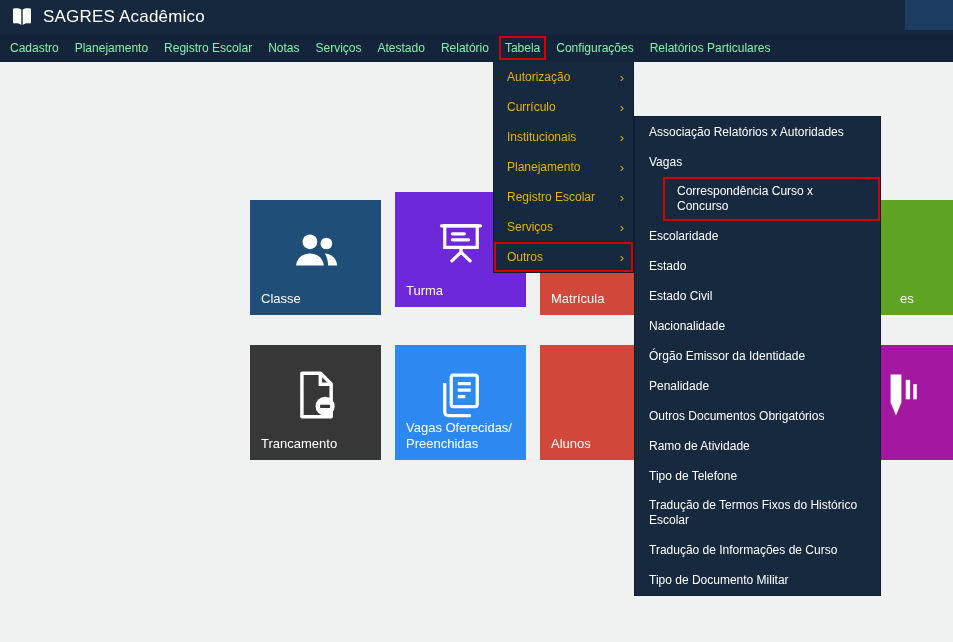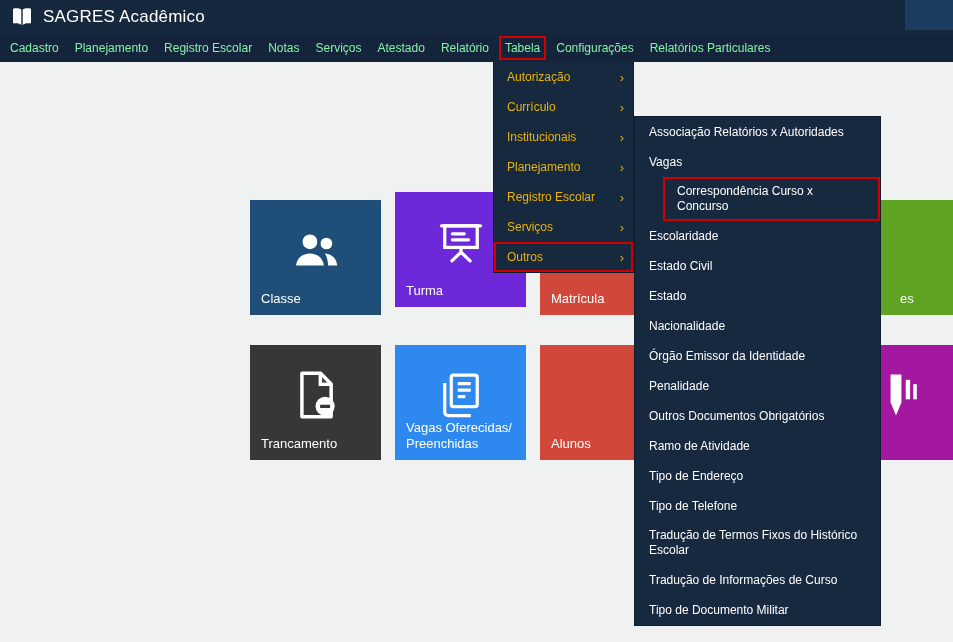--- a/index.html
+++ b/index.html
@@ -192,44 +192,41 @@
     <div class="sm-item">
       <span>Vagas</span>
     </div>
     <div class="sm-item red-box">
       <span>Correspondência Curso x Concurso</span>
     </div>
     <div class="sm-item">
       <span>Escolaridade</span>
     </div>
     <div class="sm-item">
+      <span>Estado</span>
+    </div>
+    <div class="sm-item">
       <span>Estado Civil</span>
     </div>
     <div class="sm-item">
-      <span>Estado</span>
-    </div>
-    <div class="sm-item">
       <span>Nacionalidade</span>
     </div>
     <div class="sm-item">
       <span>Órgão Emissor da Identidade</span>
     </div>
     <div class="sm-item">
       <span>Penalidade</span>
     </div>
     <div class="sm-item">
       <span>Outros Documentos Obrigatórios</span>
     </div>
     <div class="sm-item">
       <span>Ramo de Atividade</span>
     </div>
     <div class="sm-item">
-      <span>Tipo de Endereço</span>
-    </div>
-    <div class="sm-item">
       <span>Tipo de Telefone</span>
     </div>
     <div class="sm-item">
       <span>Tradução de Termos Fixos do Histórico Escolar</span>
     </div>
     <div class="sm-item">
       <span>Tradução de Informações de Curso</span>
     </div>
     <div class="sm-item">
       <span>Tipo de Documento Militar</span>

